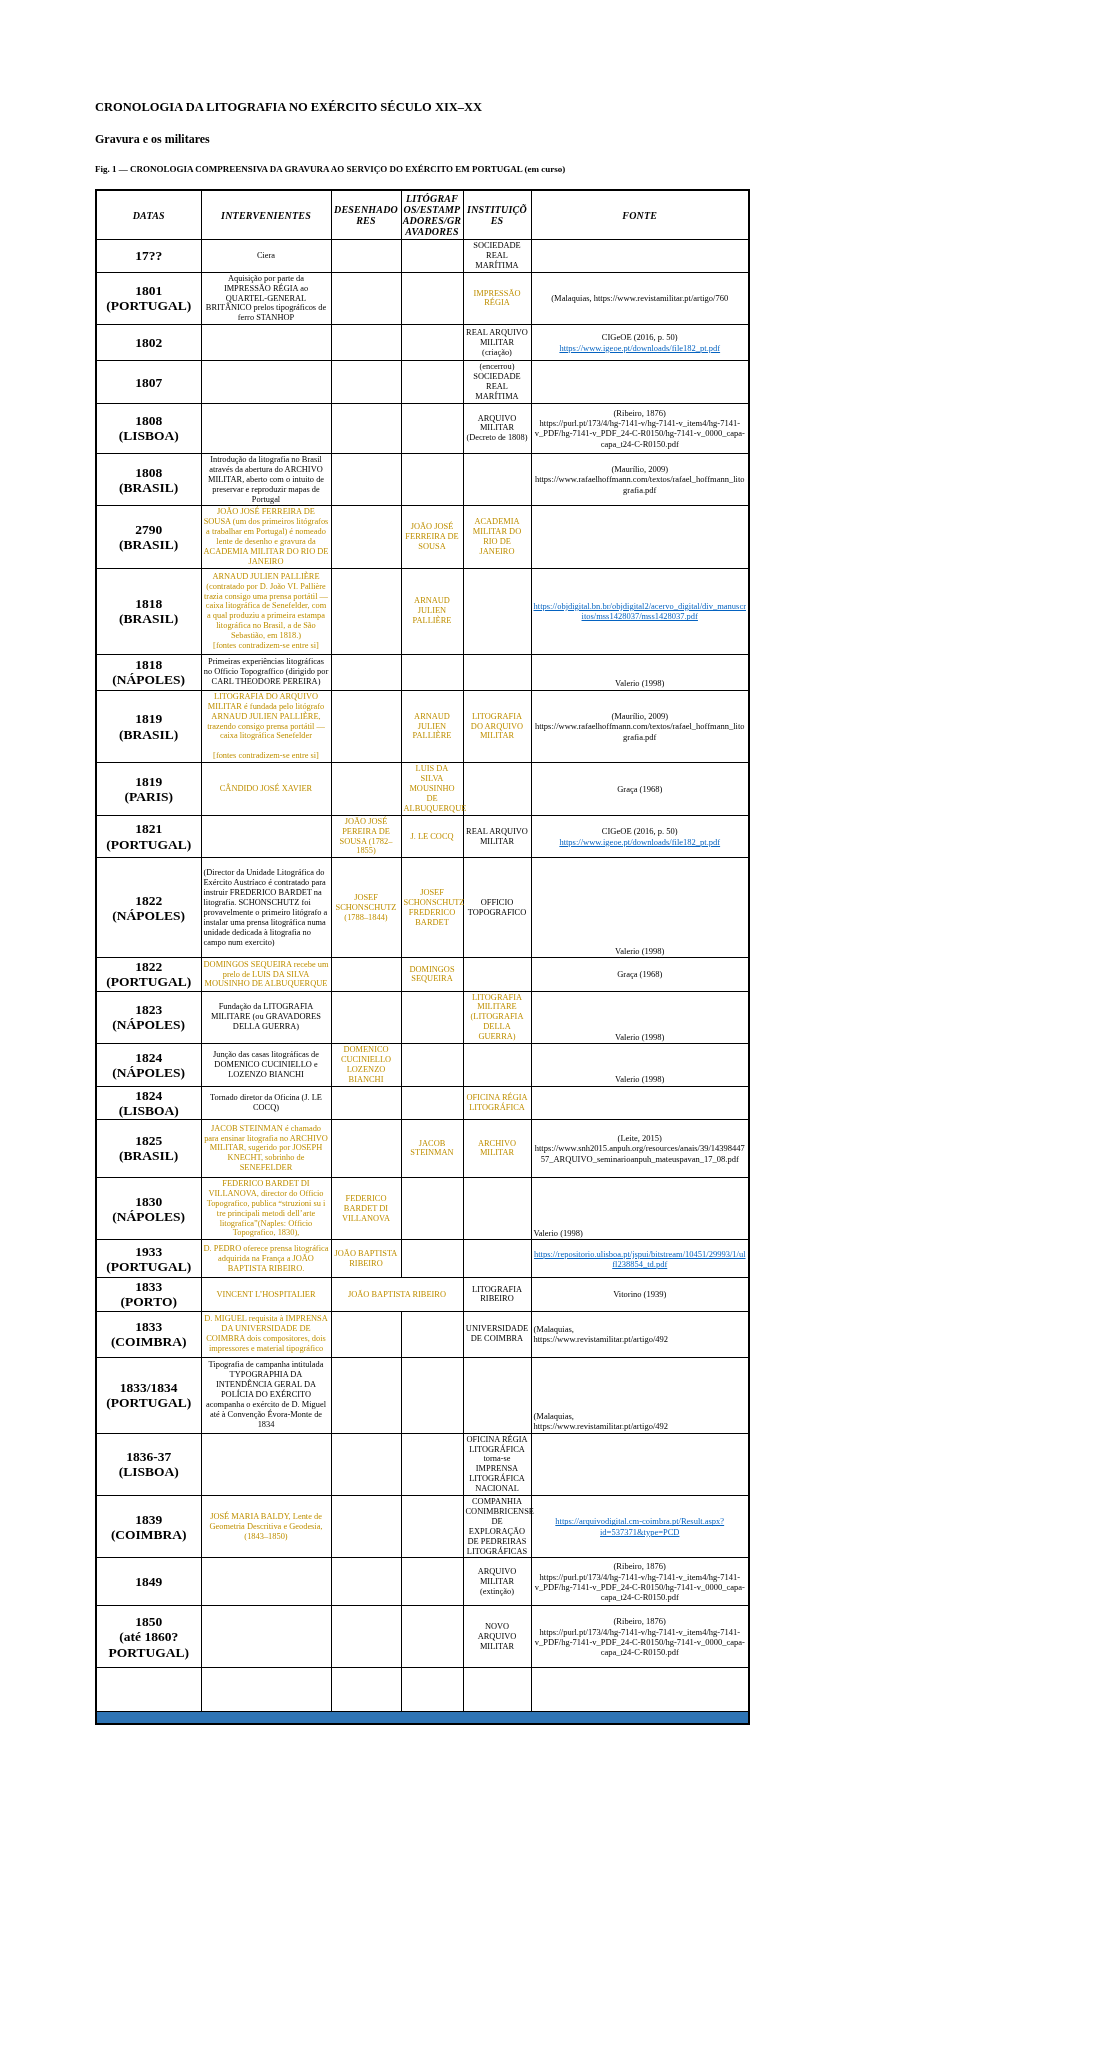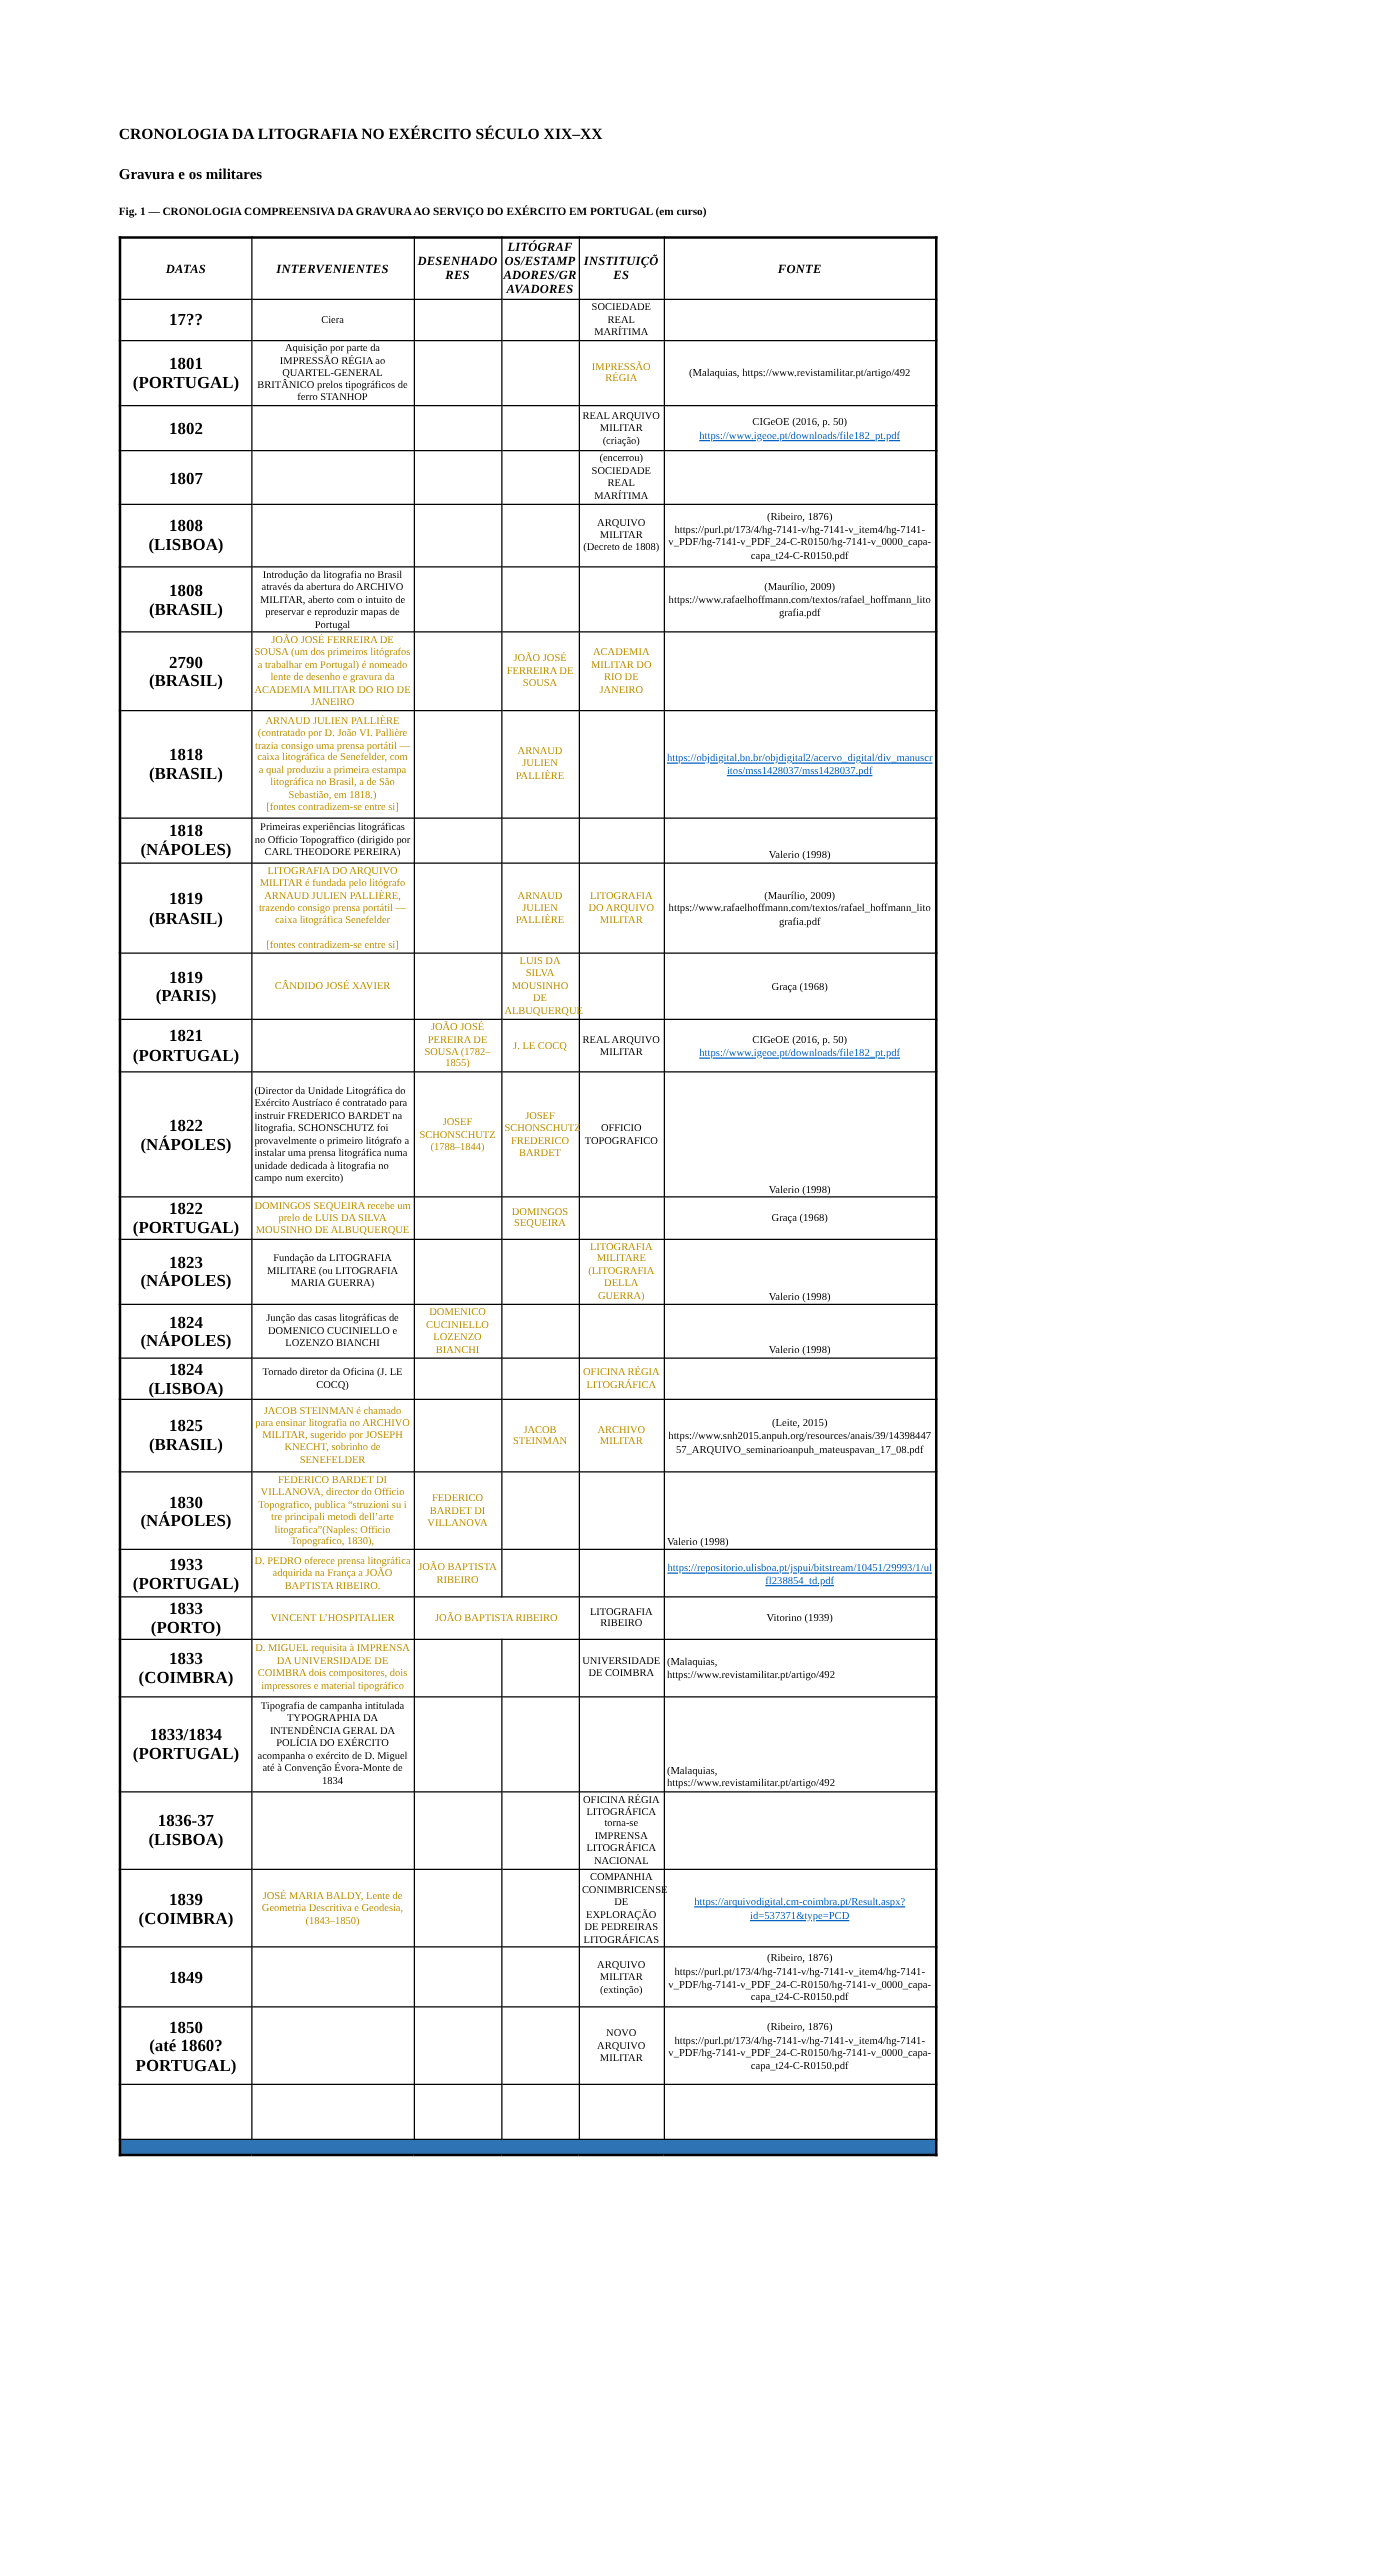--- a/index.html
+++ b/index.html
@@ -64,21 +64,21 @@
           <td class="fonte"></td>
         </tr>
         <tr>
           <td class="datas" style="height: 46px;">1801
 (PORTUGAL)</td>
           <td class="interv">Aquisição por parte da IMPRESSÃO RÉGIA ao QUARTEL-GENERAL BRITÂNICO prelos tipográficos de ferro STANHOP</td>
           <td class="desenh"></td>
           <td class="litog"></td>
           <td class="instit accent">IMPRESSÃO RÉGIA</td>
           <td class="fonte">
-            <div>(Malaquias, https://www.revistamilitar.pt/artigo/492</div>
+            <div>(Malaquias, https://www.revistamilitar.pt/artigo/760</div>
           </td>
         </tr>
         <tr>
           <td class="datas" style="height: 36px;">1802</td>
           <td class="interv"></td>
           <td class="desenh"></td>
           <td class="litog"></td>
           <td class="instit">REAL ARQUIVO MILITAR (criação)</td>
           <td class="fonte">
             <div>CIGeOE (2016, p. 50)</div>
@@ -204,21 +204,21 @@
           <td class="desenh"></td>
           <td class="litog accent">DOMINGOS SEQUEIRA</td>
           <td class="instit"></td>
           <td class="fonte">
             <div>Graça (1968)</div>
           </td>
         </tr>
         <tr>
           <td class="datas" style="height: 38px;">1823
 (NÁPOLES)</td>
-          <td class="interv">Fundação da LITOGRAFIA MILITARE (ou LITOGRAFIA MARIA GUERRA)</td>
+          <td class="interv">Fundação da LITOGRAFIA MILITARE (ou GRAVADORES DELLA GUERRA)</td>
           <td class="desenh"></td>
           <td class="litog"></td>
           <td class="instit accent">LITOGRAFIA MILITARE (LITOGRAFIA DELLA GUERRA)</td>
           <td class="fonte v-bottom">
             <div>Valerio (1998)</div>
           </td>
         </tr>
         <tr>
           <td class="datas" style="height: 40px;">1824
 (NÁPOLES)</td>

